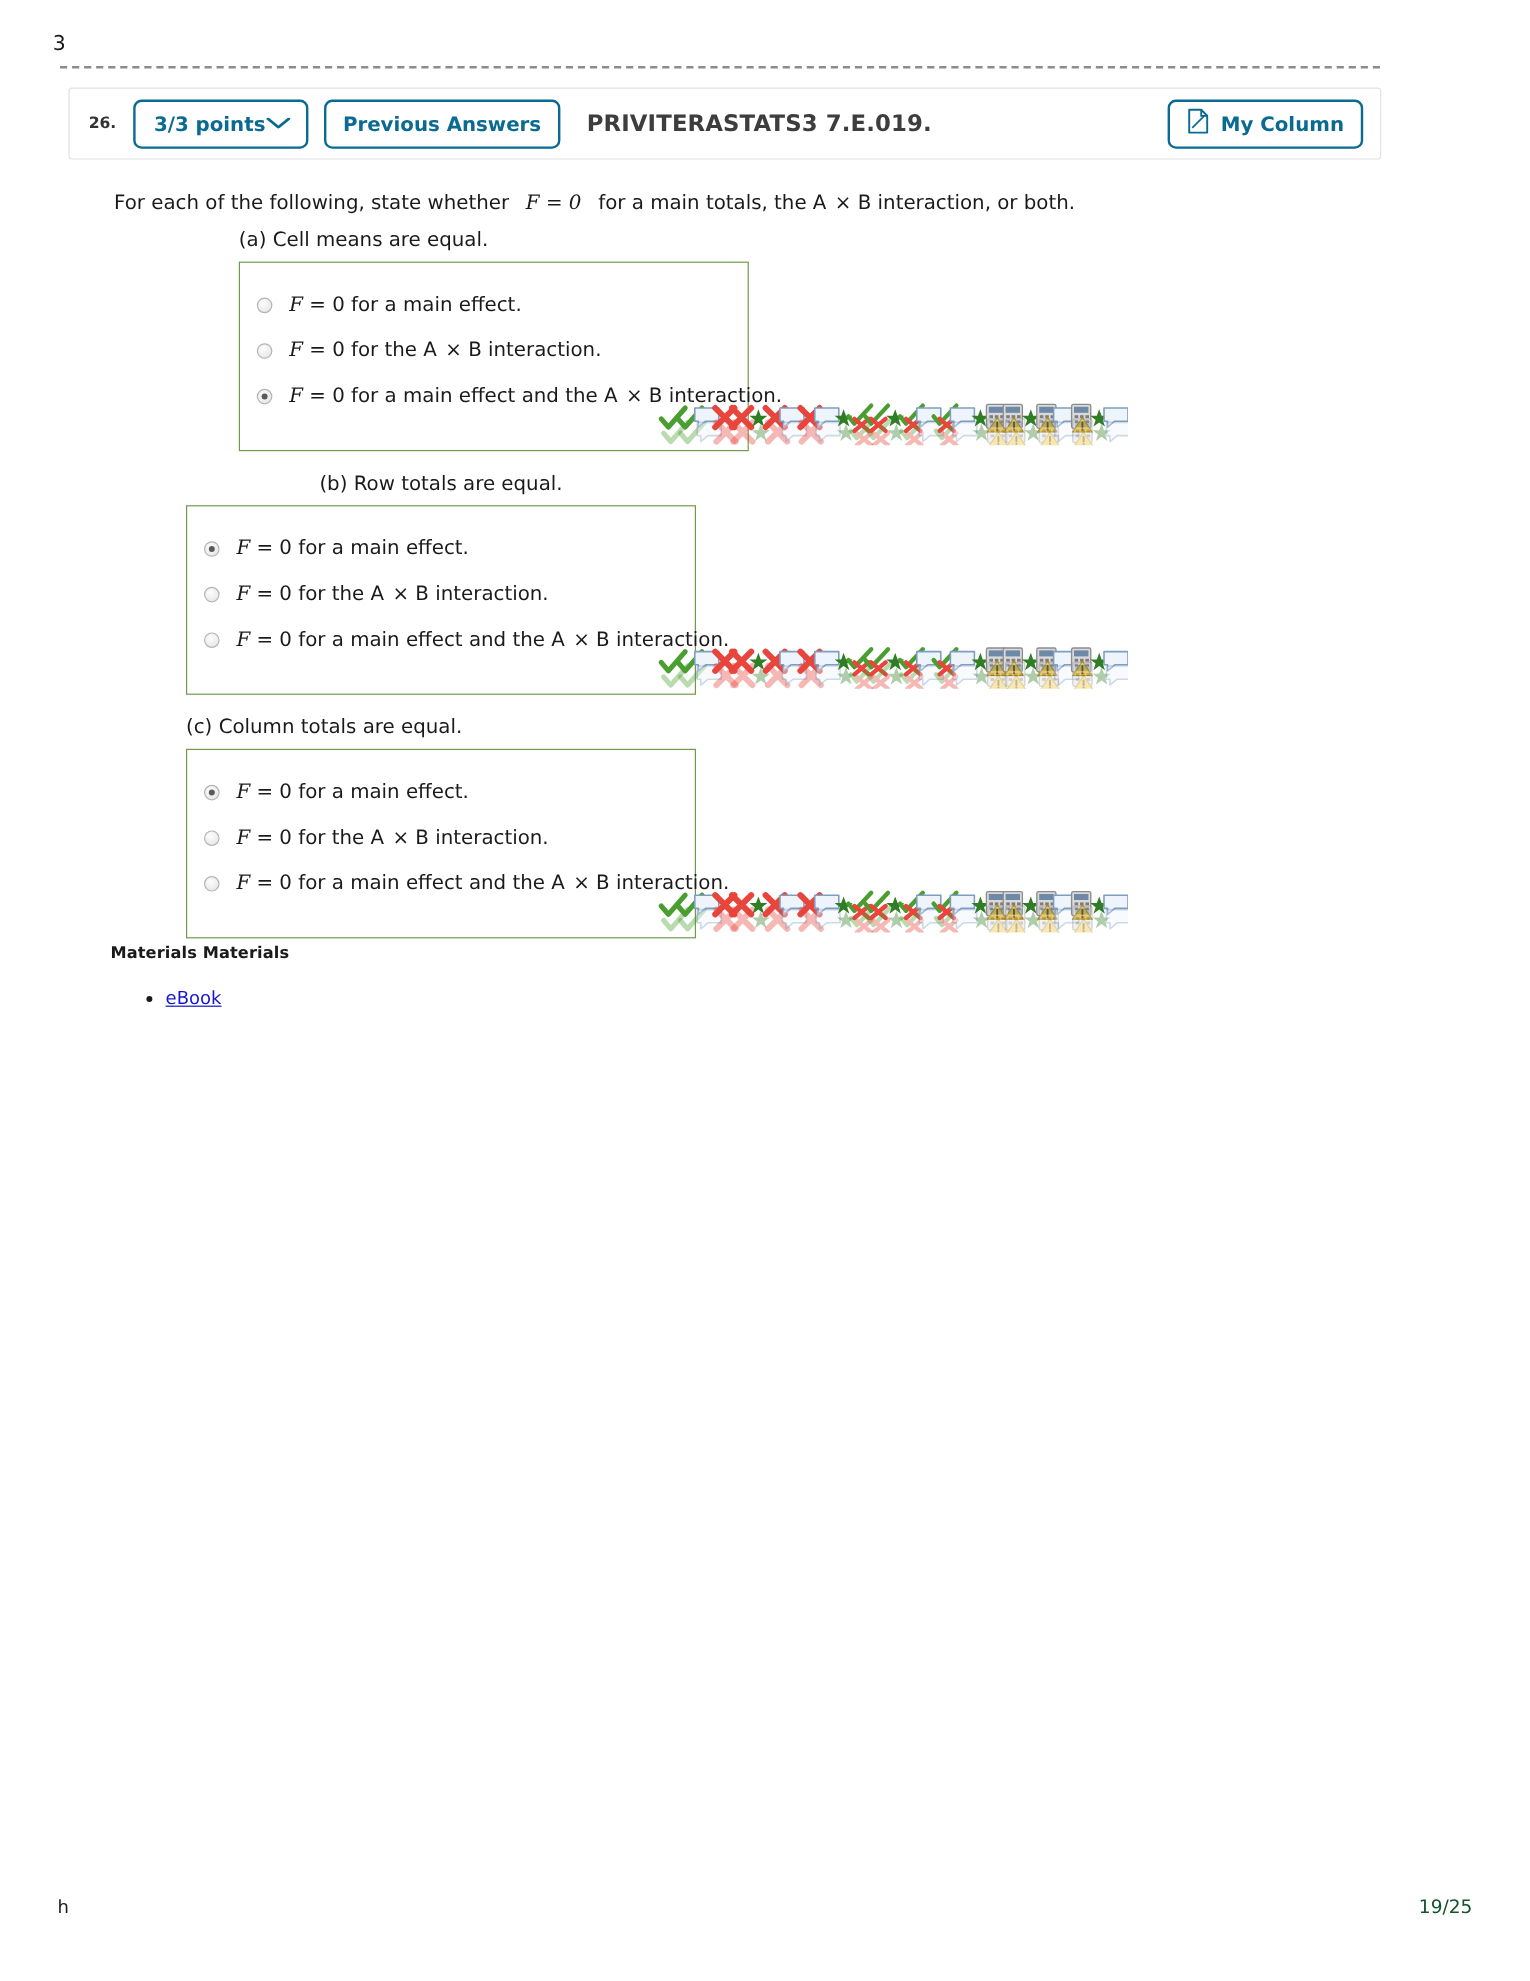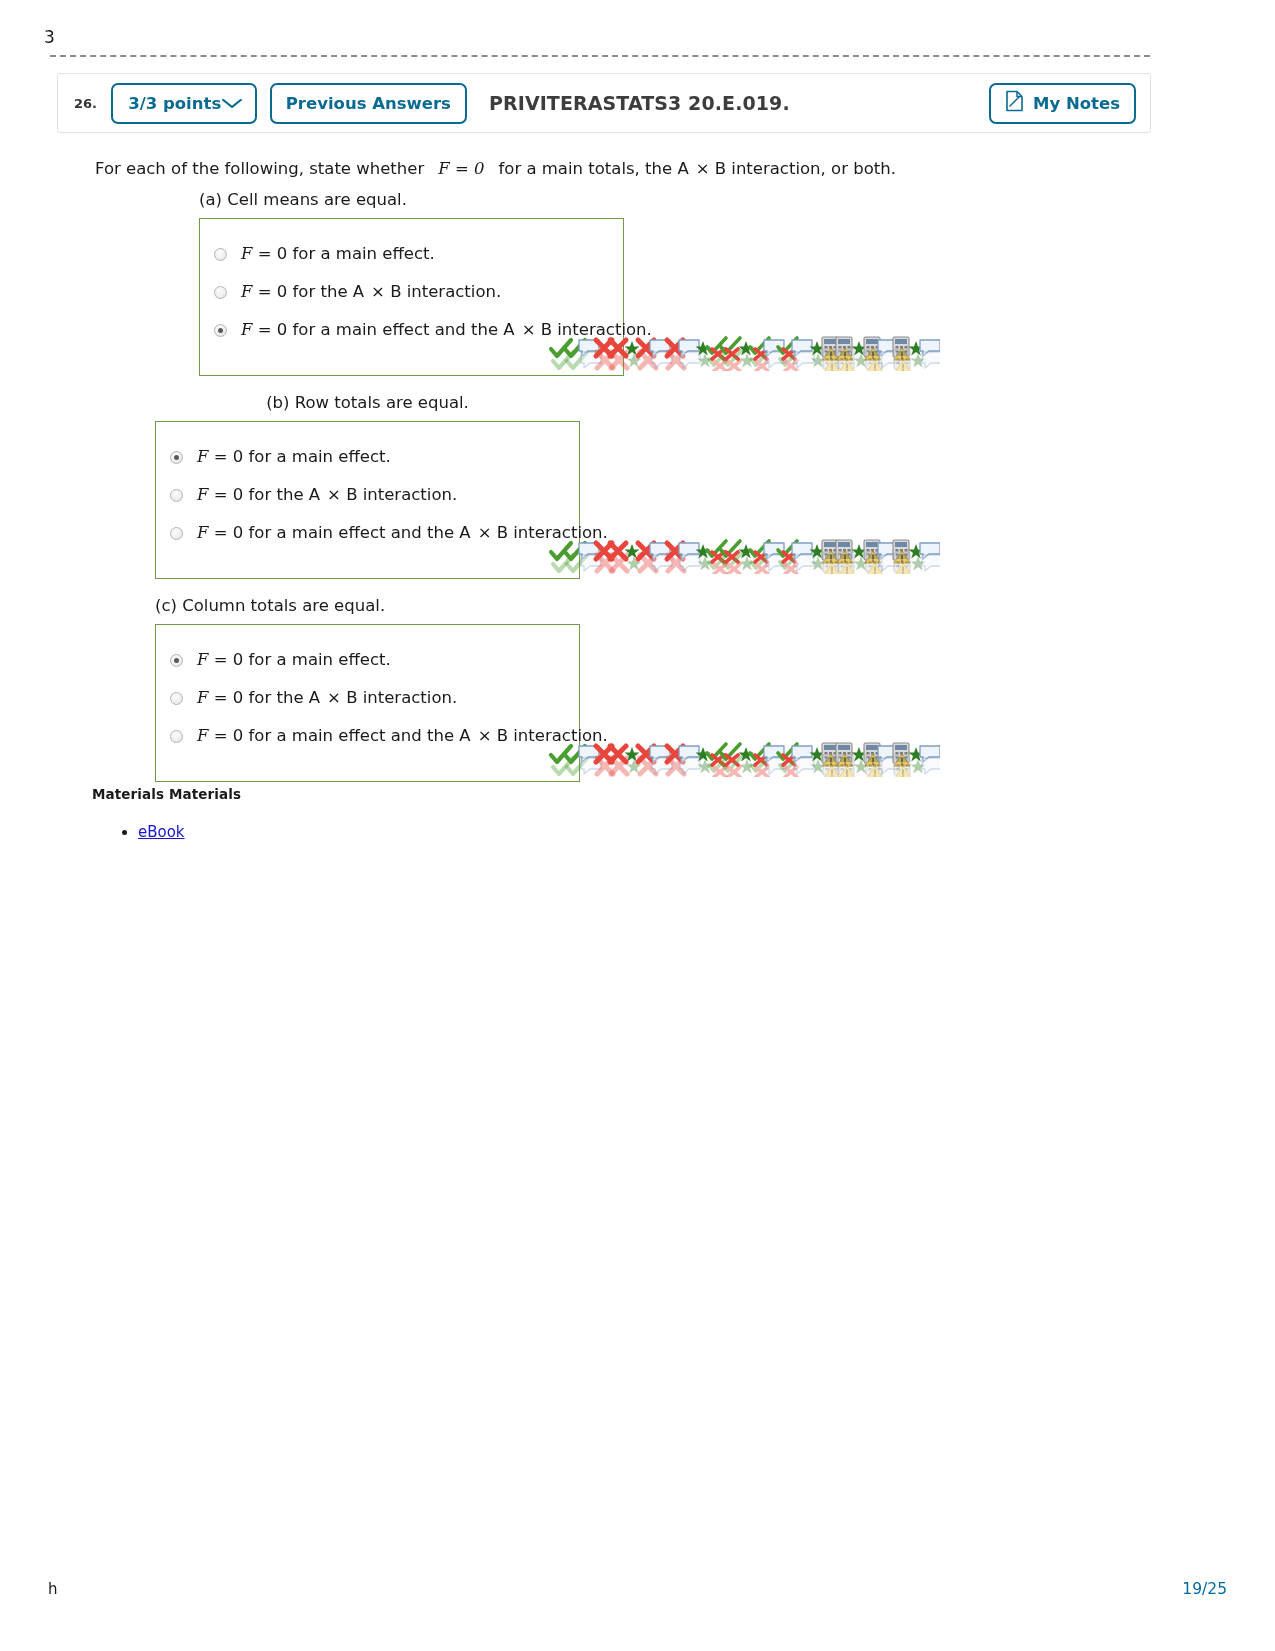--- a/index.html
+++ b/index.html
@@ -199,21 +199,21 @@
     font-size: 15px;
     color: #1a1a1a;
     width: 12px;
     overflow: hidden;
     white-space: nowrap;
   }
   .footer-right {
     position: absolute;
     right: 48px; bottom: 53px;
     font-size: 15.5px;
-    color: #0369a1;
+    color: #14532d;
     white-space: nowrap;
   }
 </style>
 </head>
 <body>
 
 <div class="page-top-glyph">3</div>
 <div class="top-dashed-rule"></div>
 
 <div class="question-header">
@@ -225,31 +225,31 @@
       <svg width="14" height="10" viewBox="0 0 14 10" aria-hidden="true">
         <path d="M1 1 L7 8 L13 1" fill="none" stroke="#0a6a92" stroke-width="1.9" stroke-linecap="round" stroke-linejoin="round"></path>
       </svg>
     </span>
   </div>
 
   <div class="pill-btn pill-prev">
     <span>Previous Answers</span>
   </div>
 
-  <span class="q-code">PRIVITERASTATS3 20.E.019.</span>
+  <span class="q-code">PRIVITERASTATS3 7.E.019.</span>
 
   <div class="pill-btn pill-notes">
     <span class="note-icon">
       <svg width="19" height="22" viewBox="0 0 19 22" aria-hidden="true">
         <path d="M2 1.5 H12 L17 6.5 V20.5 H2 Z" fill="none" stroke="#0a6a92" stroke-width="1.6" stroke-linejoin="round"></path>
         <path d="M12 1.5 V6.5 H17" fill="none" stroke="#0a6a92" stroke-width="1.5"></path>
         <path d="M4.5 16.5 L14.5 6.5" fill="none" stroke="#0a6a92" stroke-width="1.4"></path>
       </svg>
     </span>
-    <span>My Notes</span>
+    <span>My Column</span>
   </div>
 </div>
 
 <div class="prompt">
   <span>For each of the following, state whether</span><span class="sp"></span><span class="sp"></span><span class="mathvar">F = 0</span><span class="sp"></span><span class="sp"></span><span>for a main totals, the A</span><span class="sp"></span><span>×</span> <span>B interaction, or both.</span>
 </div>
 
 <div class="subq" id="subq-0" style="top:190px;padding-left:44px;">
     <div class="subq-label">(a) Cell means are equal.</div>
     <div class="options-box">

